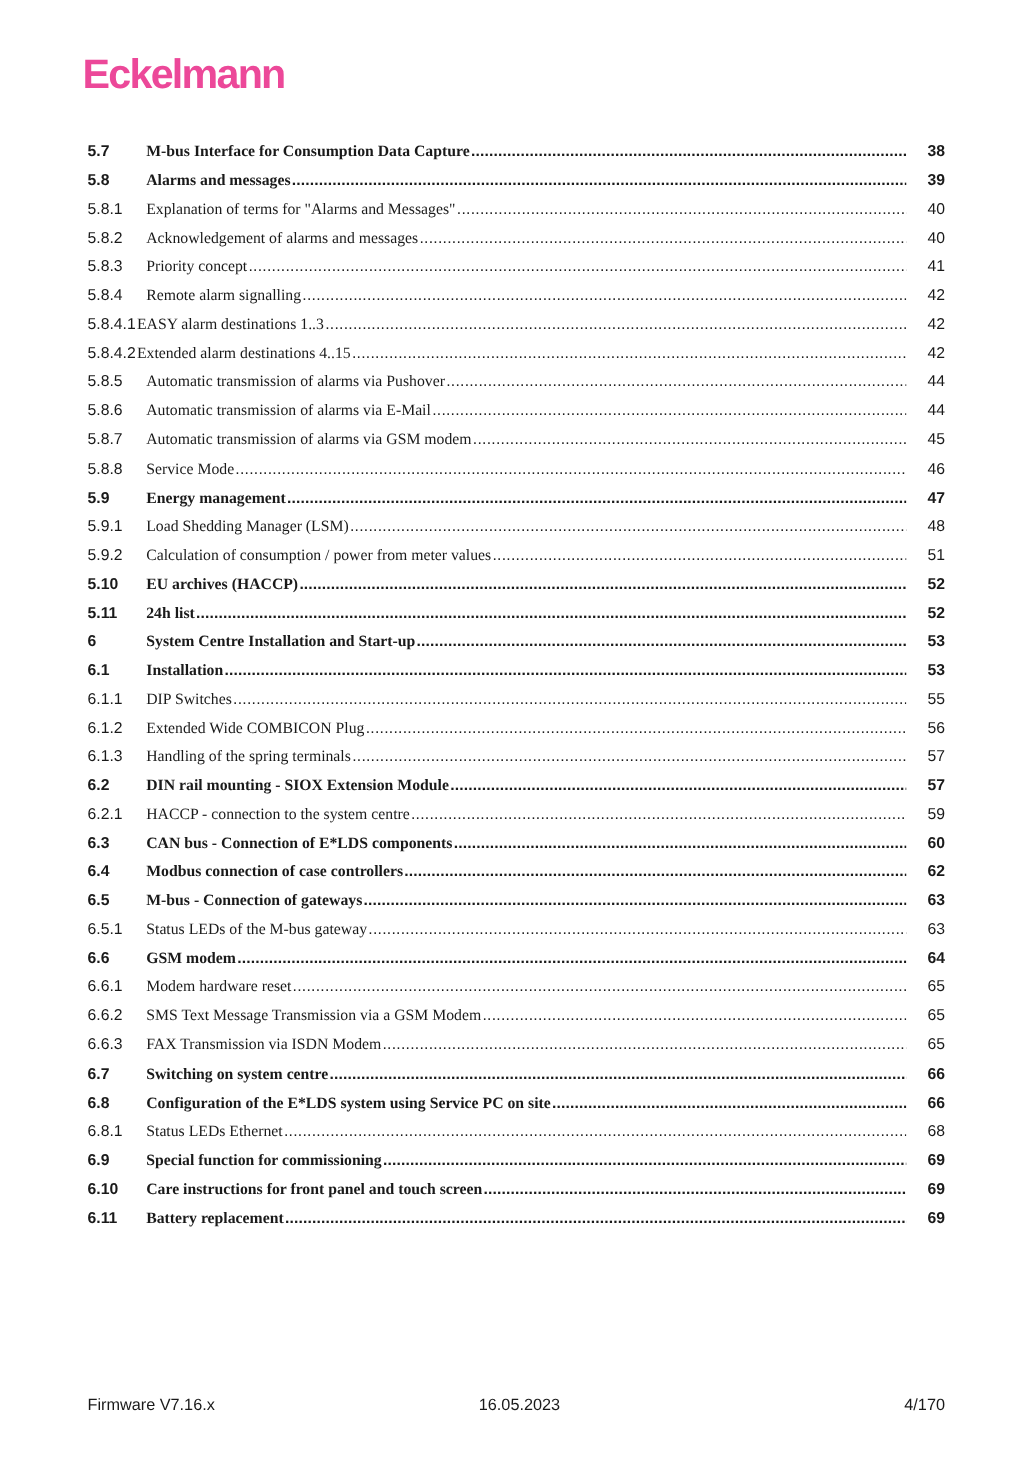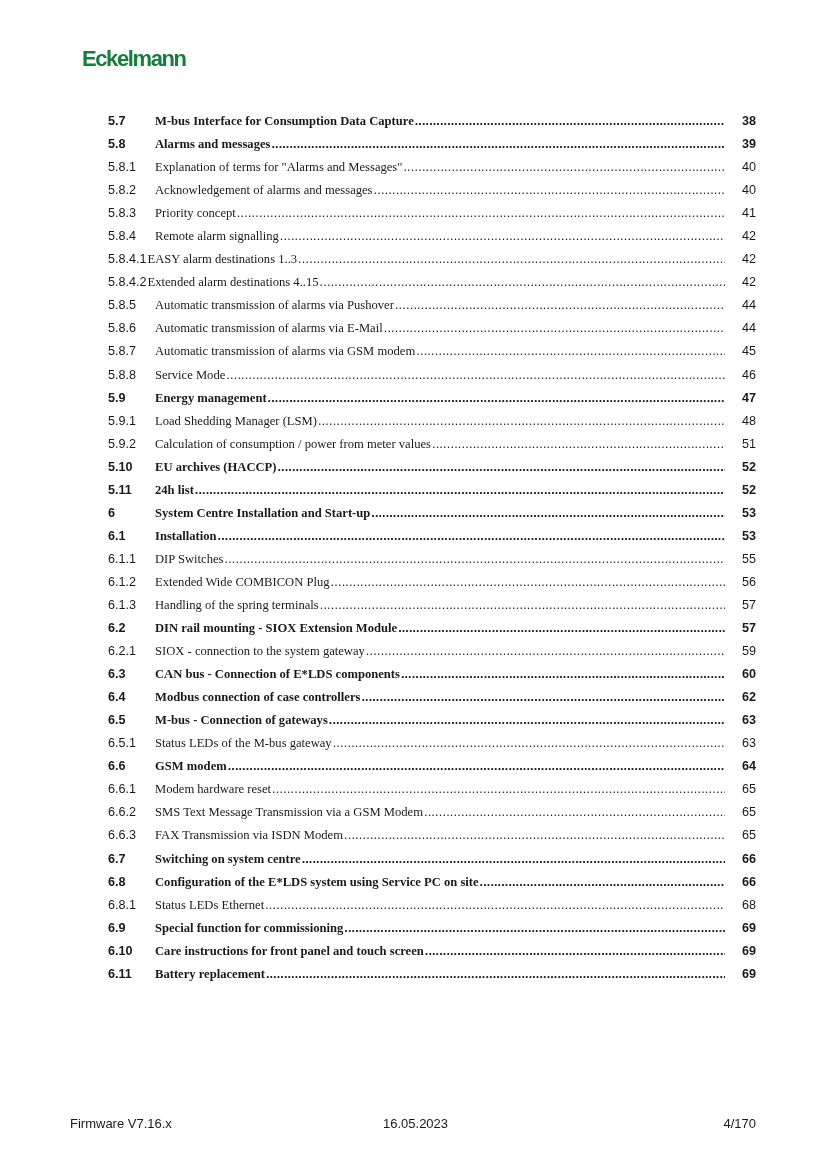--- a/index.html
+++ b/index.html
@@ -1,23 +1,23 @@
 <!DOCTYPE html>
 <html><head>
 <meta charset="utf-8">
 <style>
   html, body { margin:0; padding:0; background:#ffffff; }
   body { width:827px; height:1169px; position:relative; overflow:hidden;
          font-family:"Liberation Sans", sans-serif; color:#1a1a1a; }
-  .logo { position:absolute; left:82px; top:41px; font-family:"Liberation Sans", sans-serif;
-          font-weight:bold; font-size:22px; letter-spacing:-1.4px; color:#15803d; line-height:36px; }
+  .logo { position:absolute; left:66px; top:41px; font-family:"Liberation Sans", sans-serif;
+          font-weight:bold; font-size:33px; letter-spacing:-1.4px; color:#ec4899; line-height:36px; }
   .toc { position:absolute; left:70px; top:110px; width:686px; }
   .row { display:flex; align-items:baseline; height:23.05px; font-size:12.6px; line-height:23.05px; white-space:nowrap; }
   .row.bold { font-weight:bold; }
-  .num { width:47px; flex:0 0 47px;margin-left:38px; }
+  .num { width:47px; flex:0 0 47px; }
   .row.sub4 .num { width:auto; flex:0 0 auto; padding-right:1px; }
   .title { flex:0 0 auto;font-family:Liberation Serif, serif; }
   .dots { flex:1 1 auto; overflow:hidden; margin:0 1px; position:relative; }
   .dots::after { content:"........................................................................................................................................................................................................................................................................"; letter-spacing:0.2px; }
   .row.bold .dots::after { letter-spacing:0.1px; }
   .page { flex:0 0 auto; text-align:right;margin-left:16px; }
   .footer { position:absolute; top:1116px; left:70px; width:686px; font-size:13px; color:#1a1a1a; }
   .footer .f-left { position:absolute; left:0; }
   .footer .f-center { position:absolute; left:313px; }
   .footer .f-right { position:absolute; right:0; }
@@ -161,21 +161,21 @@
       <span class="page">57</span>
     </div>
     <div class="row bold">
       <span class="num">6.2</span>
       <span class="title">DIN rail mounting - SIOX Extension Module</span>
       <span class="dots"></span>
       <span class="page">57</span>
     </div>
     <div class="row">
       <span class="num">6.2.1</span>
-      <span class="title">SIOX - connection to the system gateway</span>
+      <span class="title">HACCP - connection to the system centre</span>
       <span class="dots"></span>
       <span class="page">59</span>
     </div>
     <div class="row bold">
       <span class="num">6.3</span>
       <span class="title">CAN bus - Connection of E*LDS components</span>
       <span class="dots"></span>
       <span class="page">60</span>
     </div>
     <div class="row bold">

